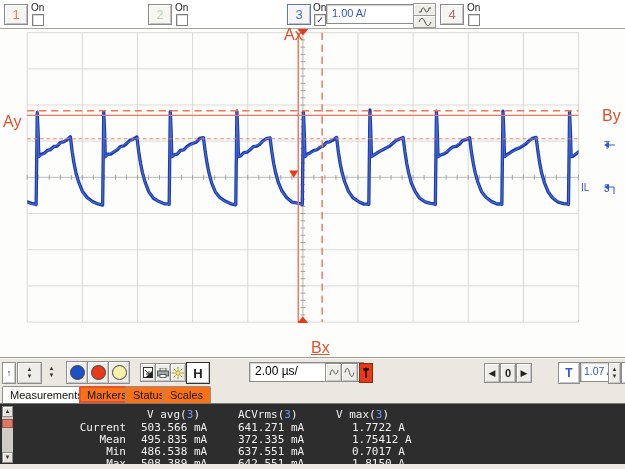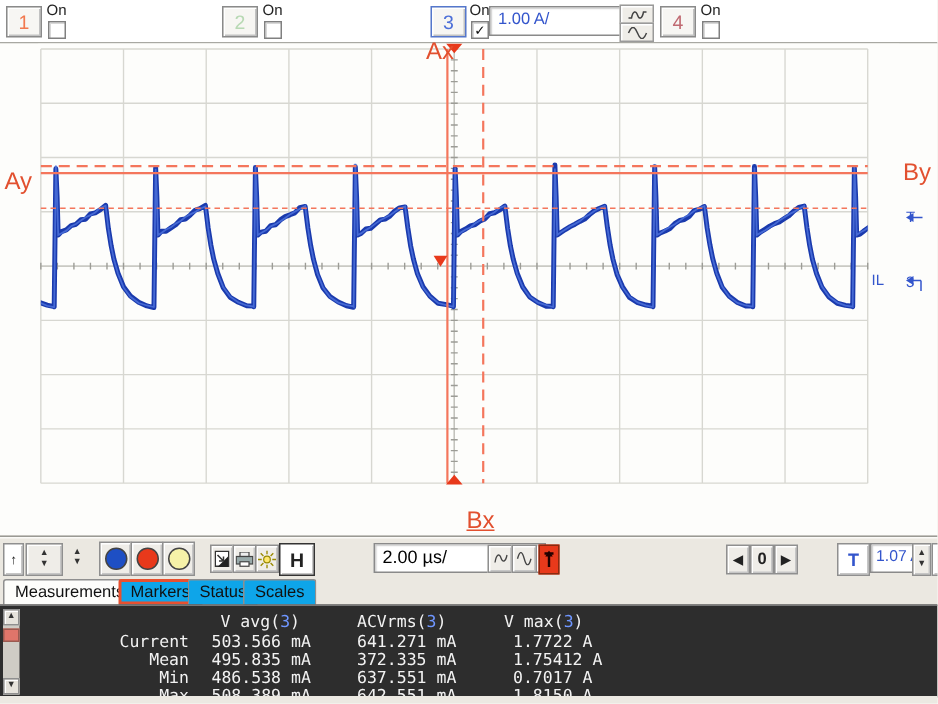--- a/index.html
+++ b/index.html
@@ -19,29 +19,29 @@
   .mlab{position:absolute;font-size:16px;color:#e2502f;line-height:10px;}
   .blab{position:absolute;font-size:10px;color:#3355cc;line-height:10px;font-weight:bold;}
   
   #ctrlbar{left:0;top:357px;width:625px;height:28px;background:#ebe8e1;border-top:1px solid #9a9a94;box-shadow:inset 0 1px 0 #fbfaf7;}
   .cbtn{background:#efede8;border:1px solid #8f8f8f;box-shadow:inset 1px 1px 0 #fff,inset -1px -1px 0 #c6c6c6;display:flex;align-items:center;justify-content:center;font-size:9px;color:#222;}
   .circ{width:13px;height:13px;border-radius:50%;border:1px solid #444;}
   .spin{display:flex;flex-direction:column;align-items:center;justify-content:center;font-size:6px;line-height:7px;color:#333;}
   
   #tabs{left:0;top:385px;width:625px;height:18px;background:#ebe8e1;}
   .tab{position:absolute;top:1px;height:16px;line-height:16px;padding:0 7px;font-size:11px;color:#111;
-       background:#0ea5e9;border:1px solid #8f8f8f;border-bottom:none;border-radius:2px 2px 0 0;}
+       background:#f97316;border:1px solid #8f8f8f;border-bottom:none;border-radius:2px 2px 0 0;}
   .tab.active{background:#fdfdfb;font-weight:normal;}
   .tab.highlighted{outline:2px solid #e8502f;outline-offset:-2px;}
   
   #panel{left:0;top:403px;width:625px;height:61px;background:#2d2d2d;border-top:1px solid #777;}
   #panel .mono{font-family:"DejaVu Sans Mono",monospace;font-size:11px;color:#f2f2f2;white-space:pre;}
   .mrow{position:absolute;left:16px;width:600px;height:12px;}
   .mc0{position:absolute;left:0;width:110px;text-align:right;}
-  .mc1{position:absolute;left:125px;} .mc2{position:absolute;left:222px;} .mc3{position:absolute;left:326px;text-align:center;}
+  .mc1{position:absolute;left:125px;} .mc2{position:absolute;left:222px;} .mc3{position:absolute;left:336px;text-align:center;}
   .mh1{position:absolute;left:131px;} .mh2{position:absolute;left:222px;} .mh3{position:absolute;left:320px;}
   .chanblue{color:#6f96ff;}
   #vsb{position:absolute;left:2px;top:2px;width:11px;height:57px;background:#cfccc5;}
   .sbtn{position:absolute;left:0;width:11px;height:11px;background:#e6e3dc;border:1px solid #8f8f8f;box-shadow:inset 1px 1px 0 #fff;
         font-size:6px;text-align:center;line-height:9px;color:#333;box-sizing:border-box;}
   #sthumb{position:absolute;left:0;top:13px;width:11px;height:9px;background:#e0756a;border:1px solid #9a5a50;box-sizing:border-box;}
   #bottomstrip{left:0;top:464px;width:625px;height:5px;background:#ece9e2;}
 </style>
 </head>
 <body>

